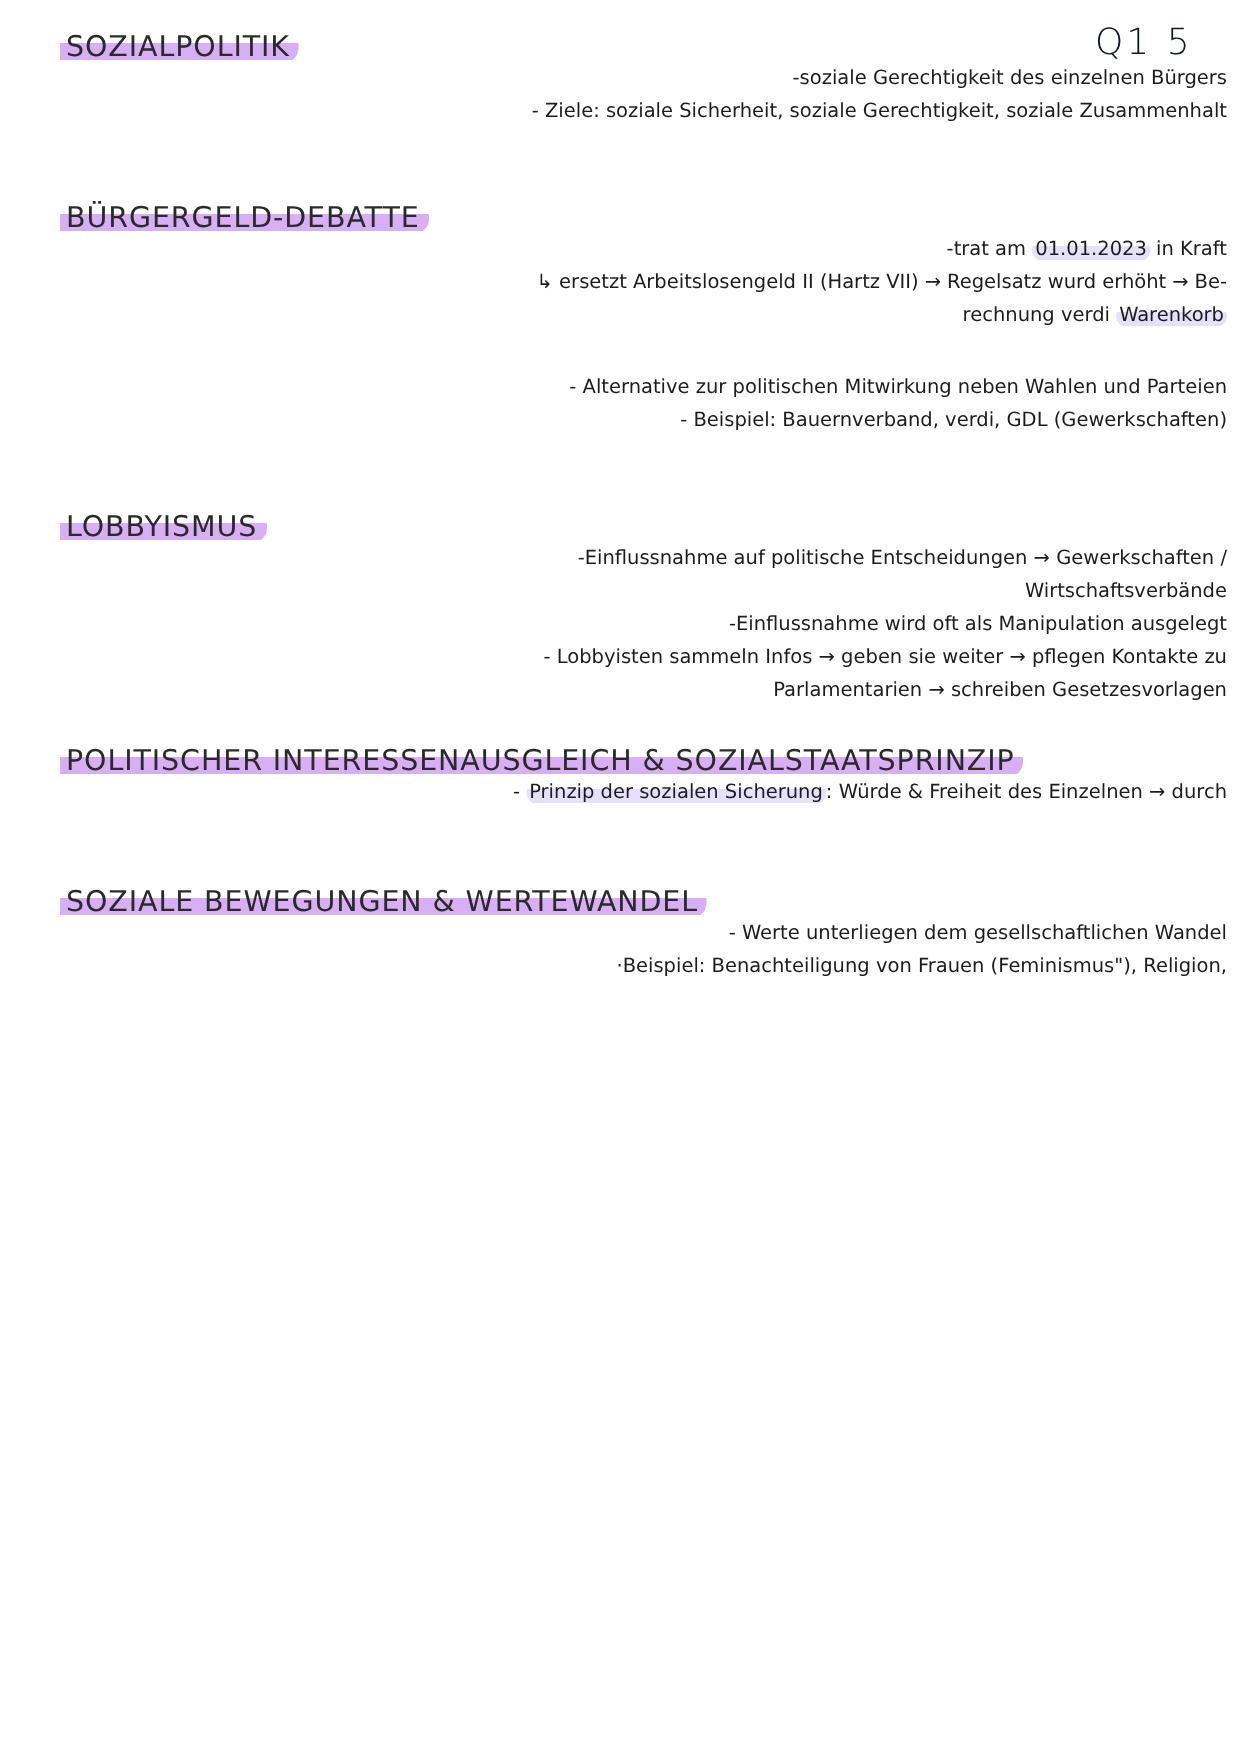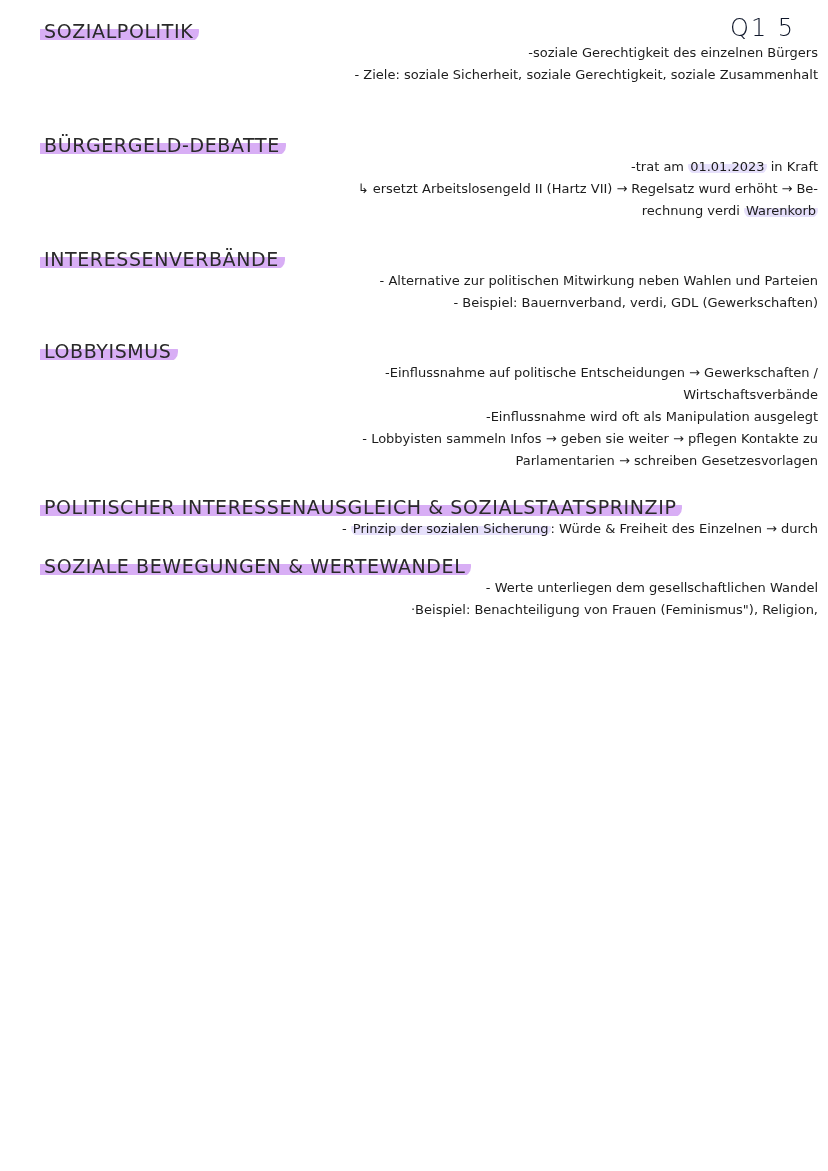--- a/index.html
+++ b/index.html
@@ -78,38 +78,37 @@
   </div>
   <div class="line indent2">
     <span>↳ ersetzt Arbeitslosengeld II (Hartz VII)</span><span class="arrow">→</span><span>Regelsatz wurd erhöht</span><span class="arrow">→</span><span>Be-</span>
   </div>
   <div class="line indent1">
     <span>rechnung verdi </span><span class="soft-hl">Warenkorb</span>
   </div>
 </div>
 
 <div class="section" style="top:248px;">
-  <div class="heading">INTERESSENVERBÄNDE</div>
   <div class="line">- Alternative zur politischen Mitwirkung neben Wahlen und Parteien</div>
   <div class="line">- Beispiel: Bauernverband, verdi, GDL (Gewerkschaften)</div>
 </div>
 
 <div class="section" style="top:340px;">
   <div class="heading">LOBBYISMUS</div>
   <div class="line">-Einflussnahme auf politische Entscheidungen → Gewerkschaften /</div>
   <div class="line indent2">Wirtschaftsverbände</div>
   <div class="line">-Einflussnahme wird oft als Manipulation ausgelegt</div>
   <div class="line">- Lobbyisten sammeln Infos → geben sie weiter → pflegen Kontakte zu</div>
   <div class="line indent2">Parlamentarien → schreiben Gesetzesvorlagen</div>
 </div>
 
 <div class="section" style="top:496px;">
   <div class="heading">POLITISCHER INTERESSENAUSGLEICH &amp; SOZIALSTAATSPRINZIP</div>
   <div class="line">
     <span>- </span><span class="soft-hl">Prinzip der sozialen Sicherung</span><span>: Würde &amp; Freiheit des Einzelnen → durch</span>
   </div>
 </div>
 
-<div class="section" style="top:555px;">
+<div class="section" style="top:590px;">
   <div class="heading">SOZIALE BEWEGUNGEN &amp; WERTEWANDEL</div>
   <div class="line">- Werte unterliegen dem gesellschaftlichen Wandel</div>
   <div class="line indent1">·Beispiel: Benachteiligung von Frauen (Feminismus"), Religion,</div>
 </div>
 
 </body></html>

